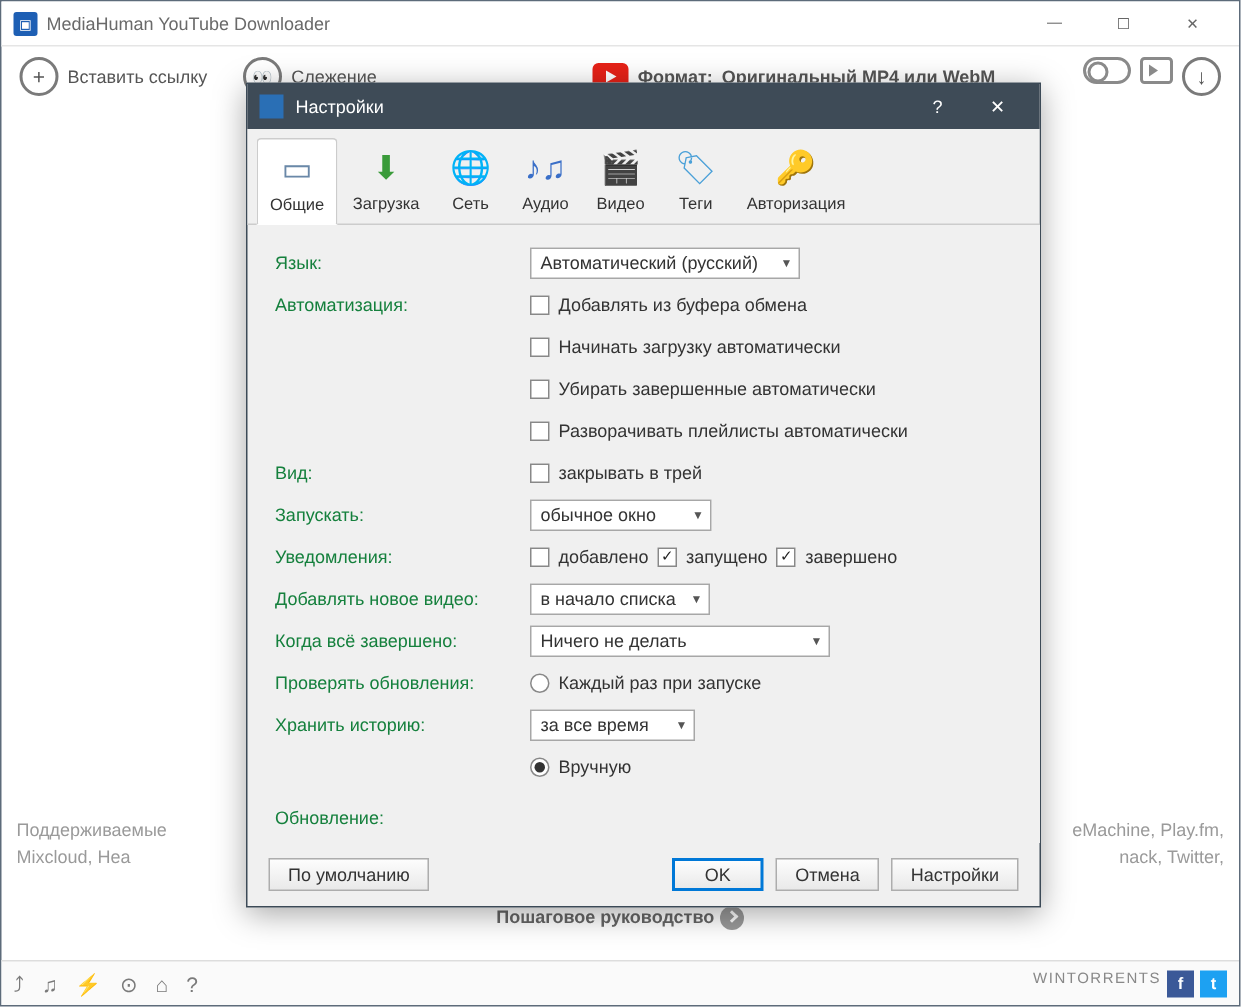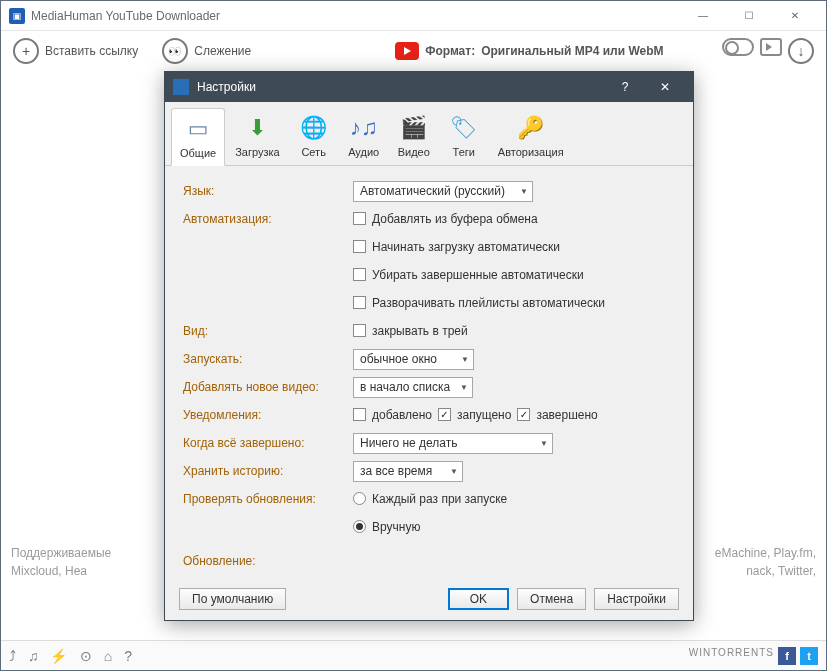--- a/index.html
+++ b/index.html
@@ -34,37 +34,37 @@
 
 
 .statusbar{position:absolute;bottom:0;left:0;right:0;height:30px;border-top:1px solid #ddd;display:flex;align-items:center;padding:0 8px;color:#7a7a7a;gap:12px;background:#fafafa;}
 .statusbar .s-icon{font-size:14px;}
 .statusbar .s-right{margin-left:auto;display:flex;gap:4px;}
 .word{color:#888;font-size:10px;letter-spacing:1px;}
 .sq{width:18px;height:18px;display:flex;align-items:center;justify-content:center;color:#fff;font-size:11px;font-weight:bold;}
 .fb{background:#3b5998;} .tw{background:#1da1f2;}
 
 
-.dialog{position:absolute;left:163px;top:70px;width:530px;height:550px;background:#f0f0f0;border:1px solid #3c4a57;box-shadow:0 4px 20px rgba(0,0,0,0.35);display:flex;flex-direction:column;}
+.dialog{position:absolute;left:163px;top:54px;width:530px;height:550px;background:#f0f0f0;border:1px solid #3c4a57;box-shadow:0 4px 20px rgba(0,0,0,0.35);display:flex;flex-direction:column;}
 .dlg-title{height:30px;background:#3e4b57;color:#fff;display:flex;align-items:center;padding:0 8px;font-size:12px;}
 .dlg-title .t-icon{width:16px;height:16px;background:#2a6fb5;margin-right:8px;}
 .dlg-title .spacer{flex:1;}
 .dlg-title .t-btn{width:40px;height:30px;display:flex;align-items:center;justify-content:center;color:#fff;}
 
 
 .tabs{display:flex;background:#f0f0f0;padding:6px 6px 0 6px;gap:2px;border-bottom:1px solid #ccc;}
 .tab{display:flex;flex-direction:column;align-items:center;padding:4px 8px 6px;font-size:11px;color:#333;cursor:pointer;}
 .tab .t-ico{width:32px;height:32px;display:flex;align-items:center;justify-content:center;font-size:22px;margin-bottom:2px;}
 .tab.active{background:#fff;border:1px solid #ccc;border-bottom:1px solid #fff;margin-bottom:-1px;border-radius:3px 3px 0 0;}
 
 
 .content{flex:1;background:#f0f0f0;padding:12px 18px;overflow:auto;}
 .row{display:flex;align-items:center;min-height:26px;margin-bottom:2px;}
-.row .lbl{width:155px;color:#a16207;font-size:12px;}
-.row .ctrl{display:flex;gap:6px;flex-wrap:wrap;padding-left:15px;}
+.row .lbl{width:155px;color:#15803d;font-size:12px;}
+.row .ctrl{display:flex;align-items:center;gap:6px;flex-wrap:wrap;padding-left:15px;}
 .sel{border:1px solid #a7a7a7;background:#fff;height:21px;padding:0 18px 0 6px;font-size:12px;position:relative;display:inline-flex;align-items:center;min-width:60px;}
 .sel .sel-text{white-space:nowrap;}
 .sel:after{content:"▼";position:absolute;right:4px;font-size:8px;color:#555;}
 .cb{width:13px;height:13px;border:1px solid #888;background:#fff;display:inline-flex;align-items:center;justify-content:center;font-size:10px;color:#222;flex:0 0 13px;}
 .cb.checked:after{content:"✓";}
 .radio{width:13px;height:13px;border:1px solid #888;border-radius:50%;display:inline-flex;align-items:center;justify-content:center;background:#fff;flex:0 0 13px;}
 .radio.checked:after{content:"";width:7px;height:7px;background:#333;border-radius:50%;}
 .btn{border:1px solid #adadad;background:linear-gradient(#fdfdfd,#e9e9e9);height:22px;padding:0 12px;font-size:12px;display:inline-flex;align-items:center;cursor:pointer;}
 .btn.primary{border:2px solid #0078d7;padding:0 20px;}
 .dlg-buttons{display:flex;align-items:center;padding:10px 14px;gap:8px;border-top:0;text-align:right;}
@@ -218,59 +218,59 @@
       </div>
       <div class="row">
         <div class="lbl">Запускать:</div>
         <div class="ctrl">
             <div class="sel" style="width:121px;">
               <span class="sel-text">обычное окно</span>
             </div>
           </div>
       </div>
       <div class="row">
-        <div class="lbl">Добавлять новое видео:</div>
-        <div class="ctrl">
-            <div class="sel" style="width:120px;">
-              <span class="sel-text">в начало списка</span>
-            </div>
-          </div>
-      </div>
-      <div class="row">
         <div class="lbl">Уведомления:</div>
         <div class="ctrl">
           <span class="cb"></span>
             <span>добавлено</span>
           <span class="cb checked"></span>
             <span>запущено</span>
           <span class="cb checked"></span>
             <span>завершено</span>
         </div>
       </div>
       <div class="row">
+        <div class="lbl">Добавлять новое видео:</div>
+        <div class="ctrl">
+            <div class="sel" style="width:120px;">
+              <span class="sel-text">в начало списка</span>
+            </div>
+          </div>
+      </div>
+      <div class="row">
         <div class="lbl">Когда всё завершено:</div>
         <div class="ctrl">
             <div class="sel" style="width:200px;">
               <span class="sel-text">Ничего не делать</span>
             </div>
           </div>
       </div>
       <div class="row">
+        <div class="lbl">Проверять обновления:</div>
+        <div class="ctrl">
+            <span class="radio"></span>
+            <span>Каждый раз при запуске</span>
+          </div>
+      </div>
+      <div class="row">
         <div class="lbl">Хранить историю:</div>
         <div class="ctrl">
             <div class="sel" style="width:110px;">
               <span class="sel-text">за все время</span>
             </div>
-          </div>
-      </div>
-      <div class="row">
-        <div class="lbl">Проверять обновления:</div>
-        <div class="ctrl">
-            <span class="radio"></span>
-            <span>Каждый раз при запуске</span>
           </div>
       </div>
       <div class="row">
           <div class="lbl"></div>
         <div class="ctrl">
             <span class="radio checked"></span>
             <span>Вручную</span>
           </div>
       </div>
       <div class="sep-row"></div>

